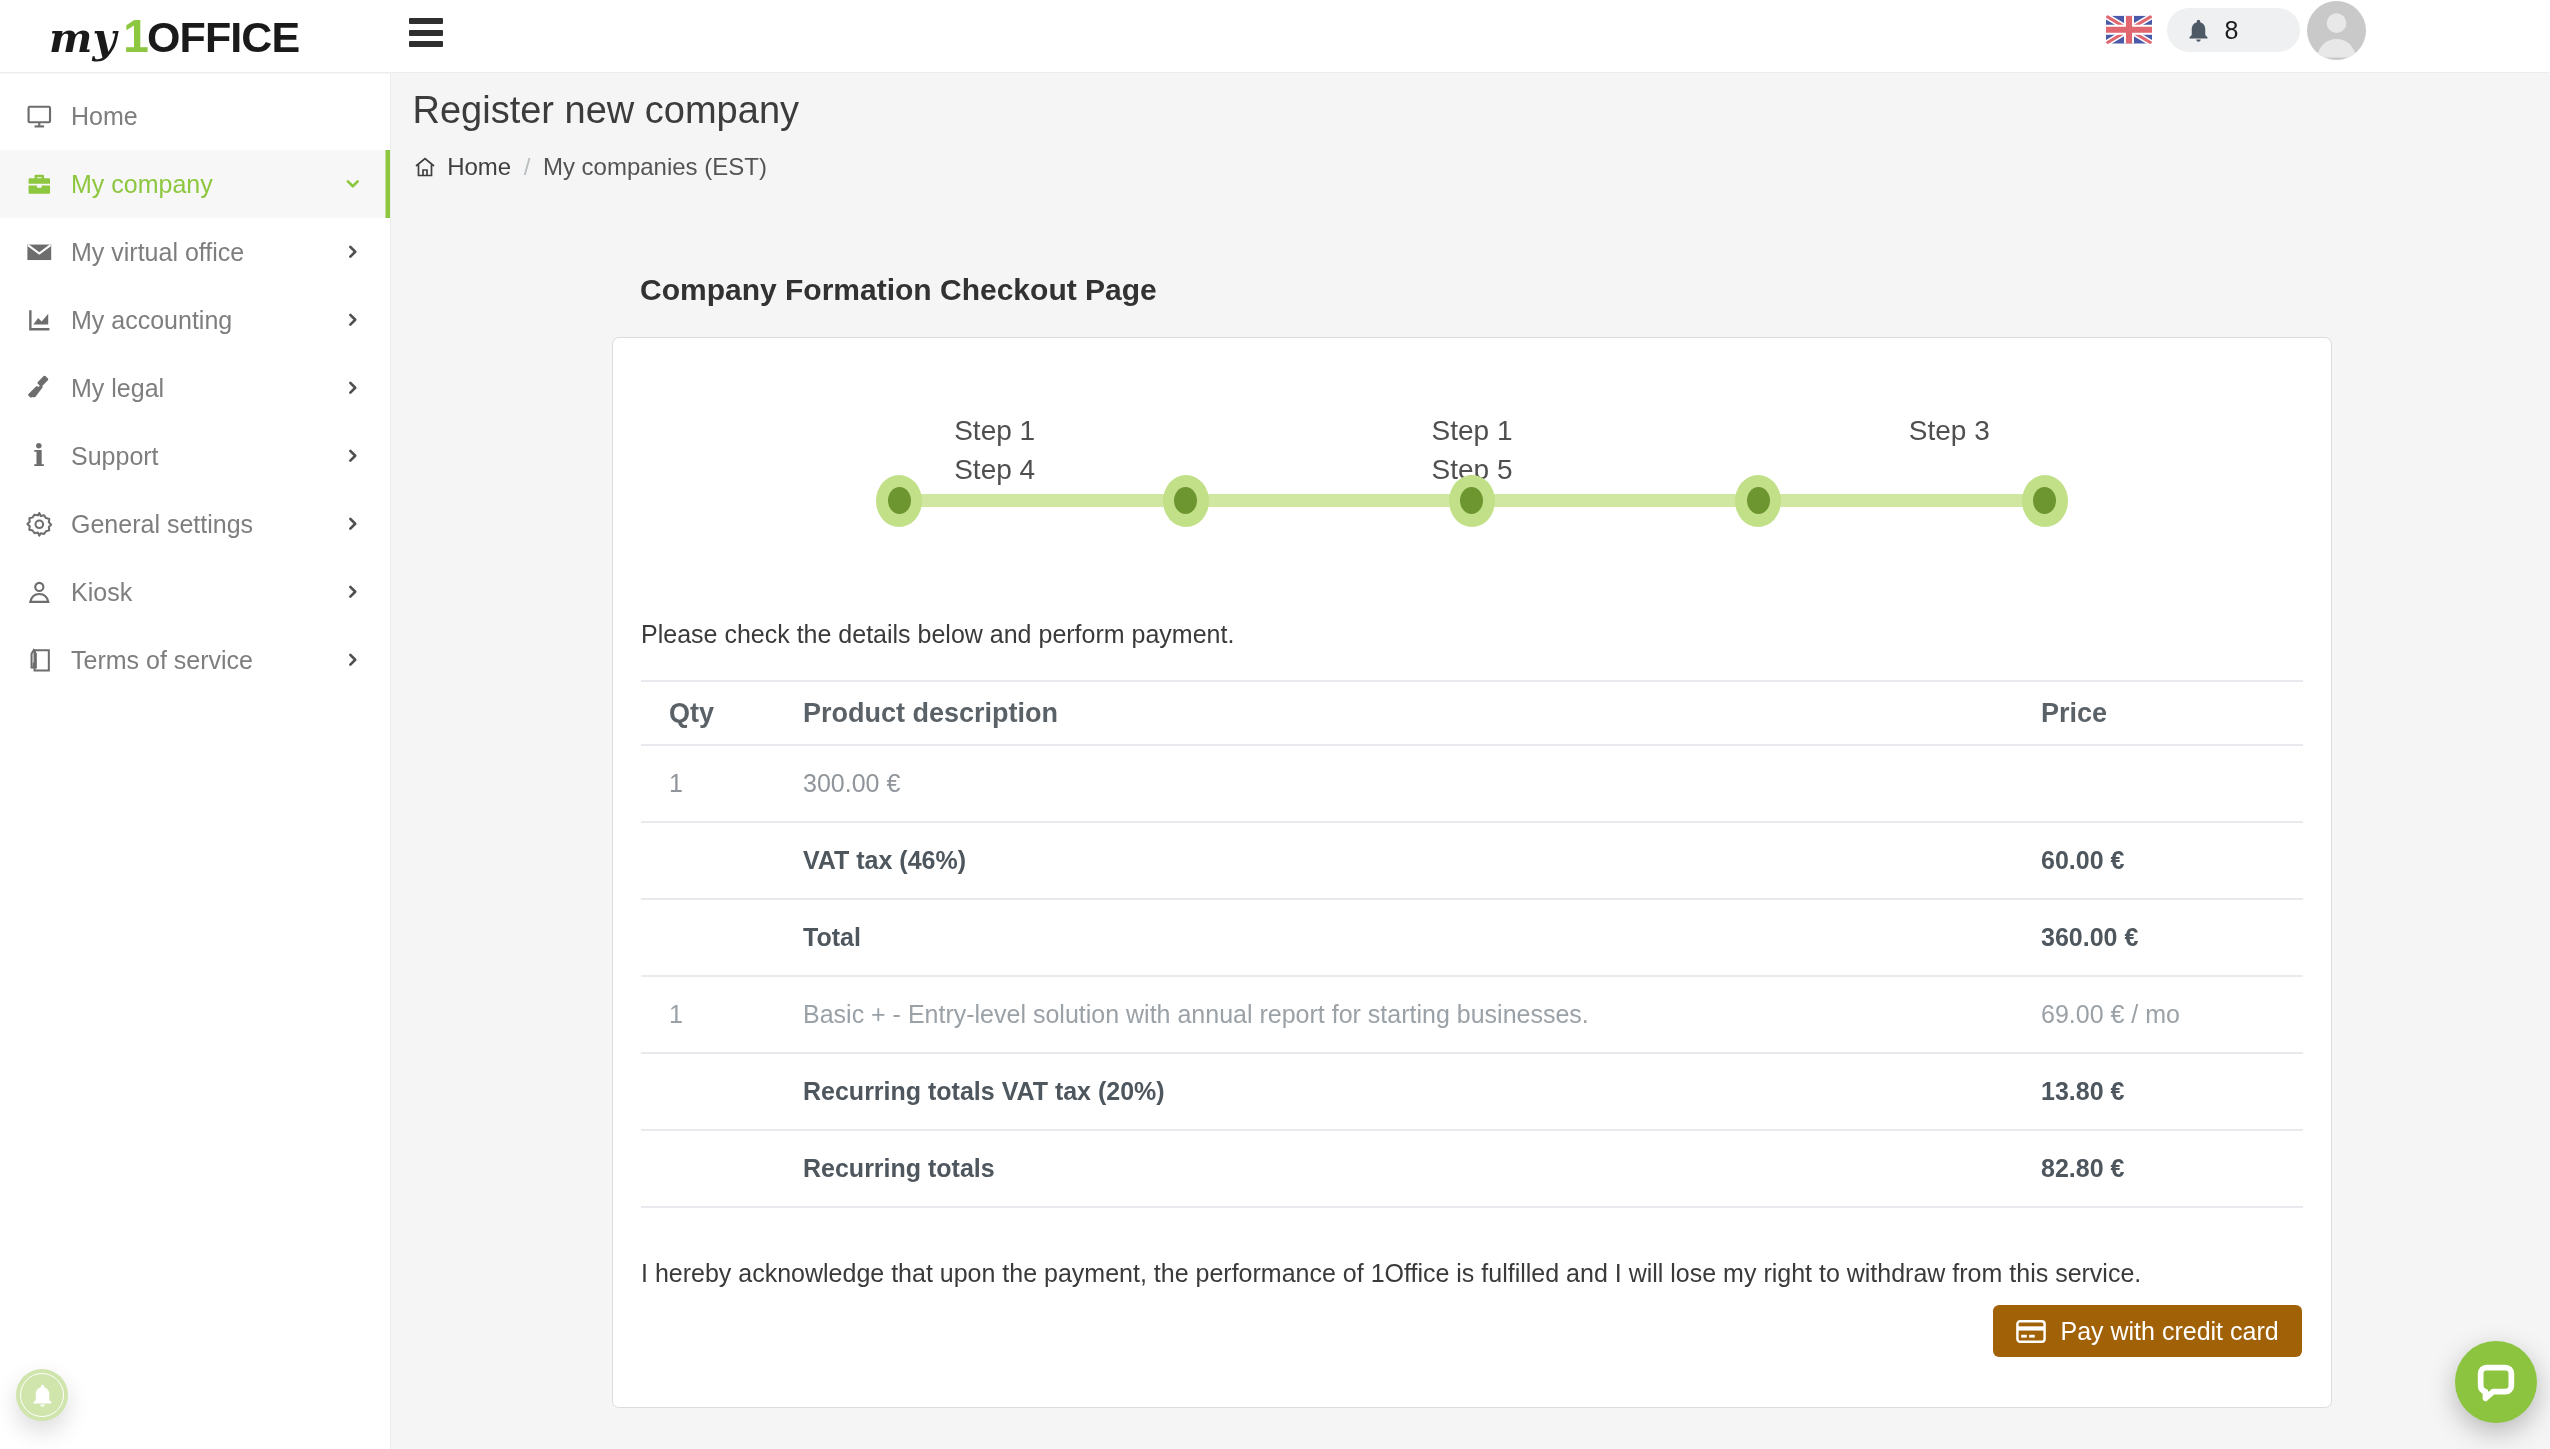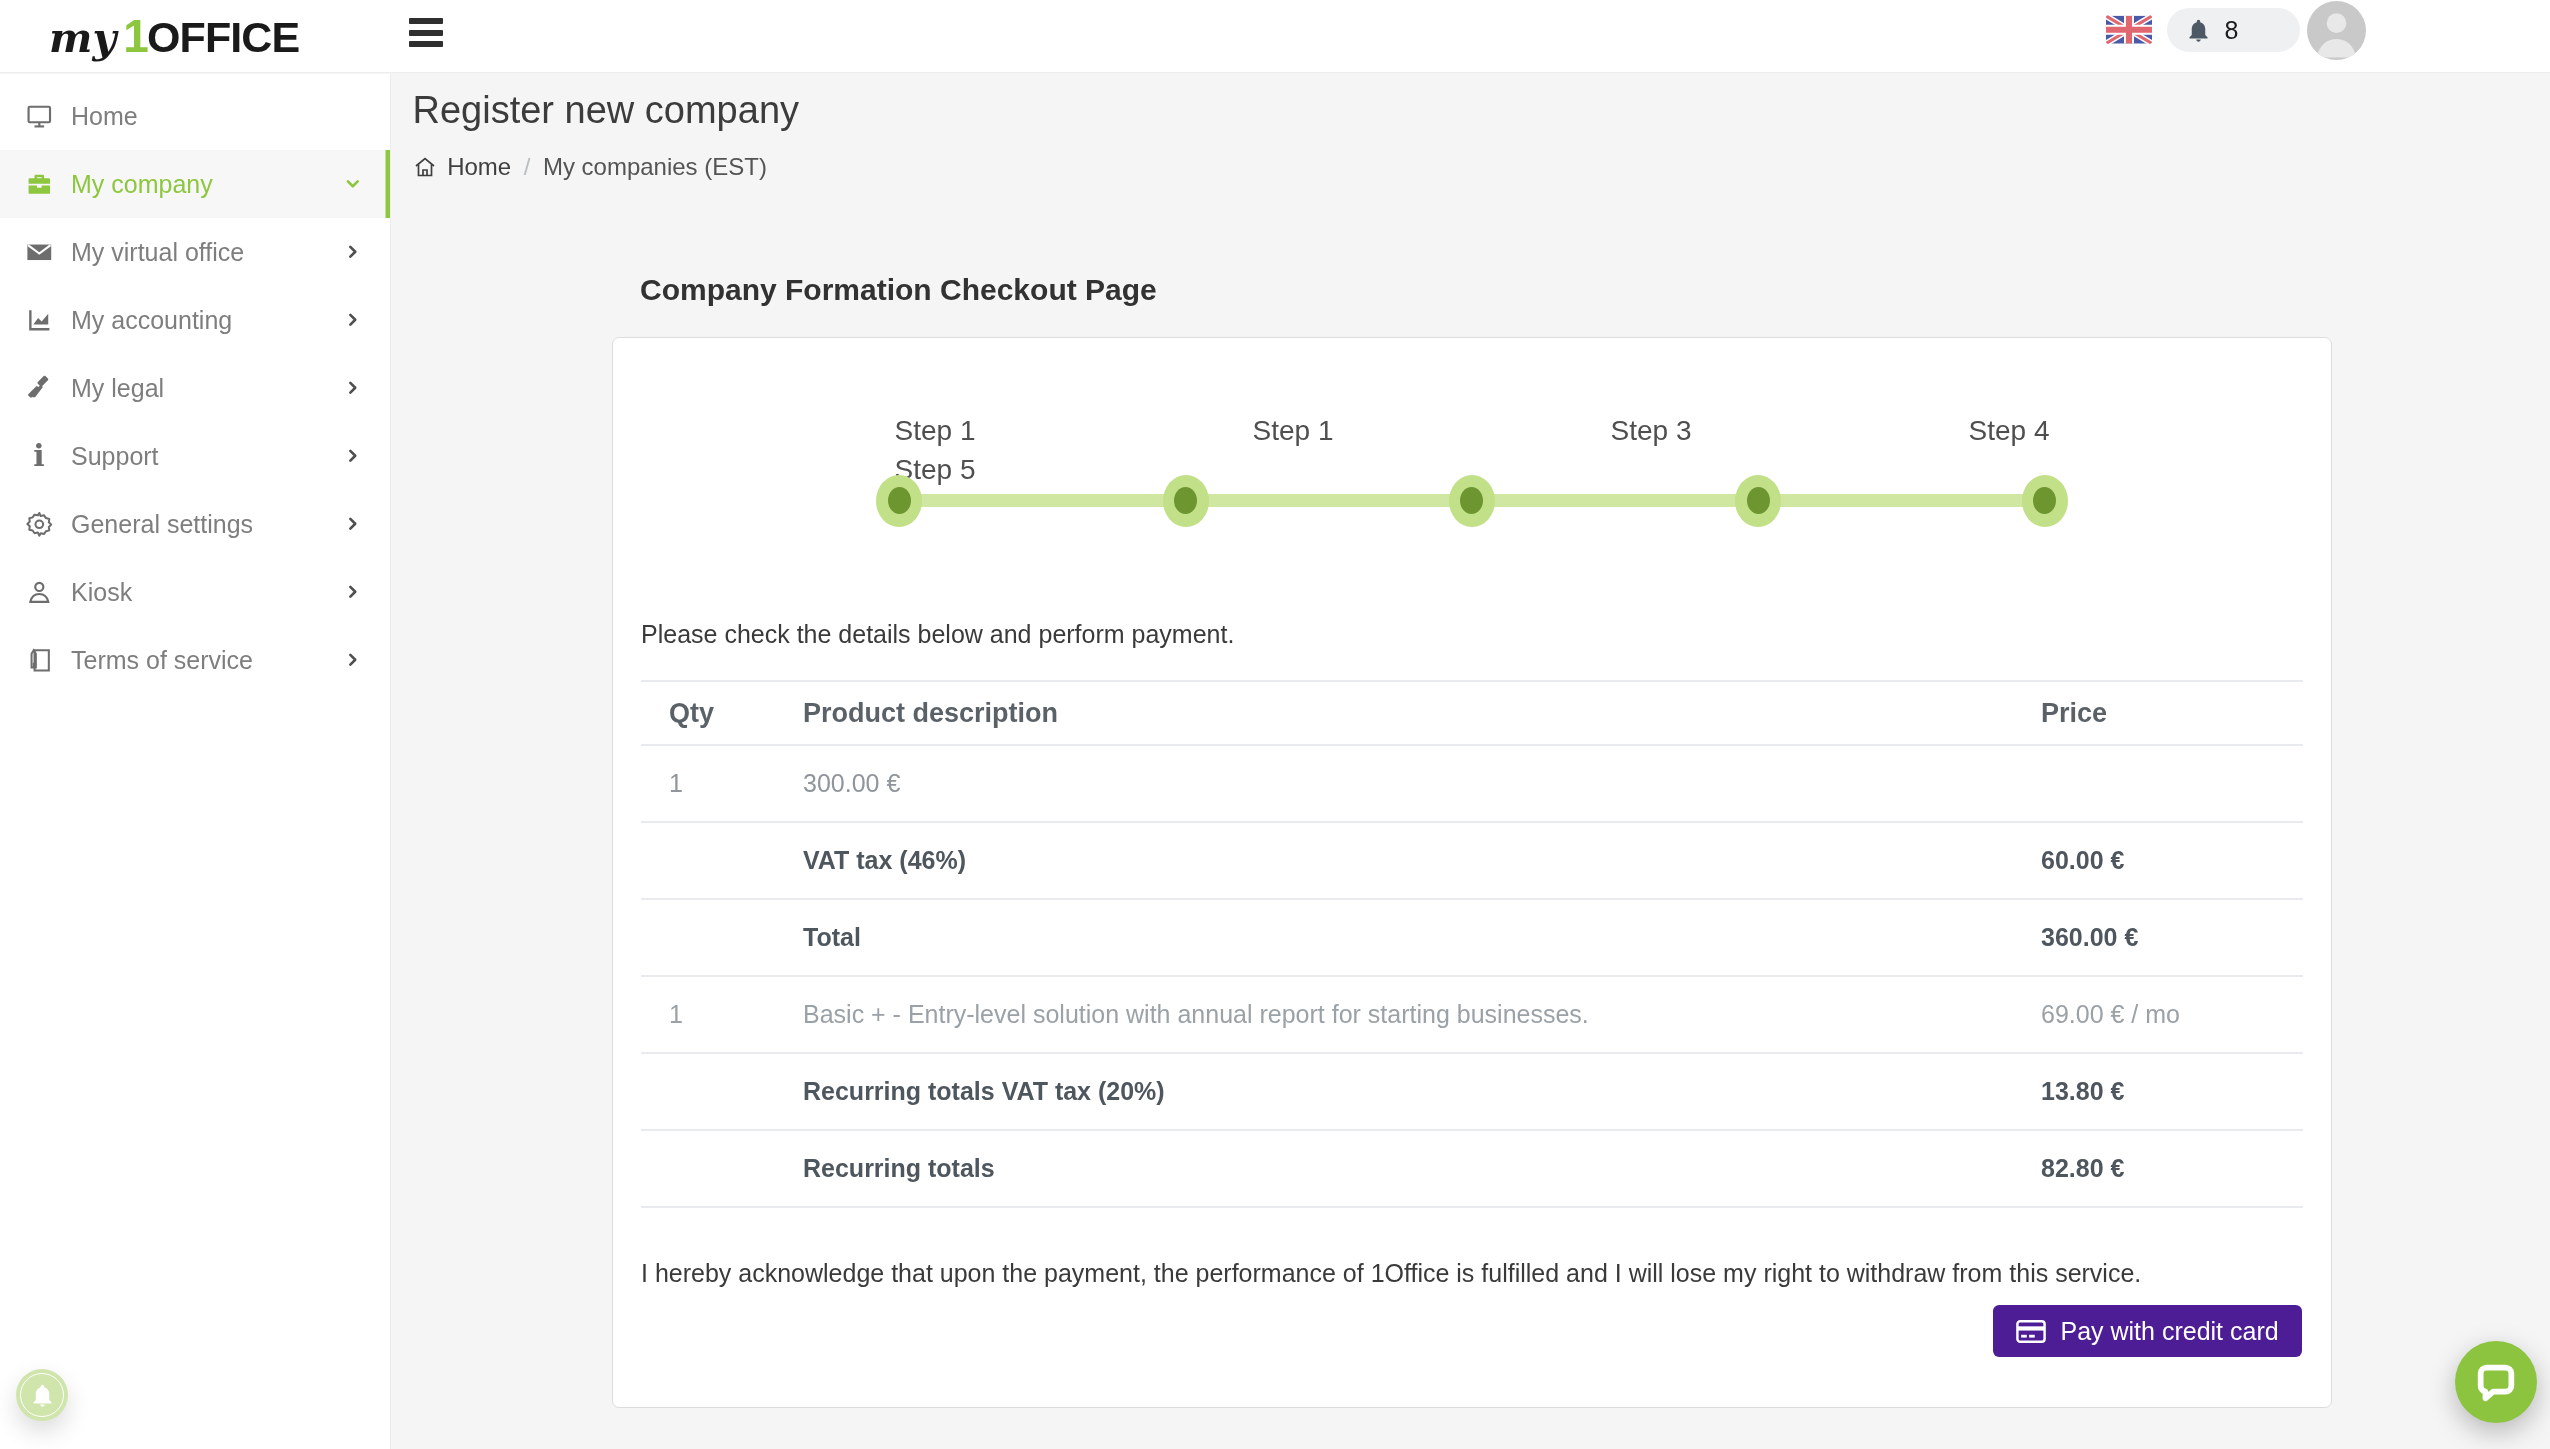--- a/index.html
+++ b/index.html
@@ -38,21 +38,21 @@
   .main{position:absolute;left:392px;top:74px;right:0;bottom:0;background:#f4f5f4;}
   .page-title{position:absolute;left:20.5px;top:15px;font-size:38px;font-weight:400;color:#3c3c3c;}
   .breadcrumb{position:absolute;left:20.5px;top:79px;display:flex;align-items:center;font-size:24px;color:#4a4a4a;}
   .breadcrumb .bc-home{display:flex;align-items:center;cursor:pointer;color:#3f3f3f;}
   .breadcrumb .bc-home svg{margin-right:10.7px;}
   .breadcrumb .sep{color:#b9bec2;margin:0 12.5px;}
   .breadcrumb .current{color:#545454;}
   .card-heading{position:absolute;left:248px;top:199px;font-size:30px;font-weight:700;color:#323232;}
   .card{position:absolute;left:220px;top:263px;width:1720px;height:1071px;background:#ffffff;border:1.8px solid #dcdcdc;border-radius:7.1px;box-sizing:border-box;}
   
-  .steps{position:absolute;left:143px;right:143px;top:77px;display:grid;grid-template-columns:repeat(4,1fr);}
+  .steps{position:absolute;left:143px;right:143px;top:77px;display:grid;grid-template-columns:repeat(3,1fr);}
   .step{display:flex;flex-direction:column;align-items:center;}
   .step .s-label{font-size:28px;color:#4f4f4f;height:39px;}
   .dots-row{position:absolute;left:143px;right:143px;top:116px;height:93px;}
   .dots-line{position:absolute;left:10%;right:10%;top:40px;height:12.5px;background:#cfe7a1;}
   .dots-grid{position:absolute;left:0;right:0;top:0;display:grid;grid-template-columns:repeat(5,1fr);height:93px;}
   .dot-outer{width:46px;height:52px;border-radius:50%;background:#c1e087;margin:20.5px auto 0;display:flex;align-items:center;justify-content:center;}
   .dot-inner{width:23px;height:27px;border-radius:50%;background:#6d9530;}
   .steps-desc{position:absolute;left:143px;right:143px;top:214px;display:grid;grid-template-columns:repeat(5,1fr);}
   .steps-desc .s-desc{text-align:center;font-size:25px;color:#9b9b9b;}
   
@@ -63,21 +63,21 @@
   .trow.tbody{height:75px;}
   .c-qty{width:162px;box-sizing:border-box;padding-left:28px;flex:none;}
   .c-desc{flex:1;}
   .c-price{width:262px;flex:none;}
   .thead .hc{font-size:27px;color:#5a6268;font-weight:700;}
   .tbody .vc{font-size:25px;color:#8f959b;}
   .tbody.bold .vc{color:#4e565e;font-weight:700;}
   .tbody.muted .vc{color:#9aa1a7;}
   
   .ack{position:absolute;left:28px;top:921px;font-size:25px;color:#3a3a3a;}
-  .pay-btn{position:absolute;right:29.4px;top:967px;height:52px;background:#4c1d95;border:none;border-radius:6.2px;color:#ffffff;font-size:25px;font-family:inherit;display:flex;align-items:center;padding:0 23px;cursor:pointer;}
+  .pay-btn{position:absolute;right:29.4px;top:967px;height:52px;background:#a16207;border:none;border-radius:6.2px;color:#ffffff;font-size:25px;font-family:inherit;display:flex;align-items:center;padding:0 23px;cursor:pointer;}
   .pay-btn svg{margin-right:14.3px;}
   
   .bell-fab{position:absolute;left:16px;top:1369px;width:52px;height:52px;border-radius:50%;background:#cfe5ab;box-shadow:0 10.7px 25px rgba(0,0,0,.14);display:flex;align-items:center;justify-content:center;cursor:pointer;z-index:9;}
   .bell-fab::before{content:"";position:absolute;inset:3.6px;border:1.8px solid #ffffff;border-radius:50%;}
   .chat-fab{position:absolute;left:2455px;top:1341px;width:82px;height:82px;border-radius:50%;background:#8cc43f;box-shadow:0 9px 27px rgba(0,0,0,.25);display:flex;align-items:center;justify-content:center;cursor:pointer;z-index:9;}
 </style>
 </head>
 <body>
 
 <div class="topbar">

